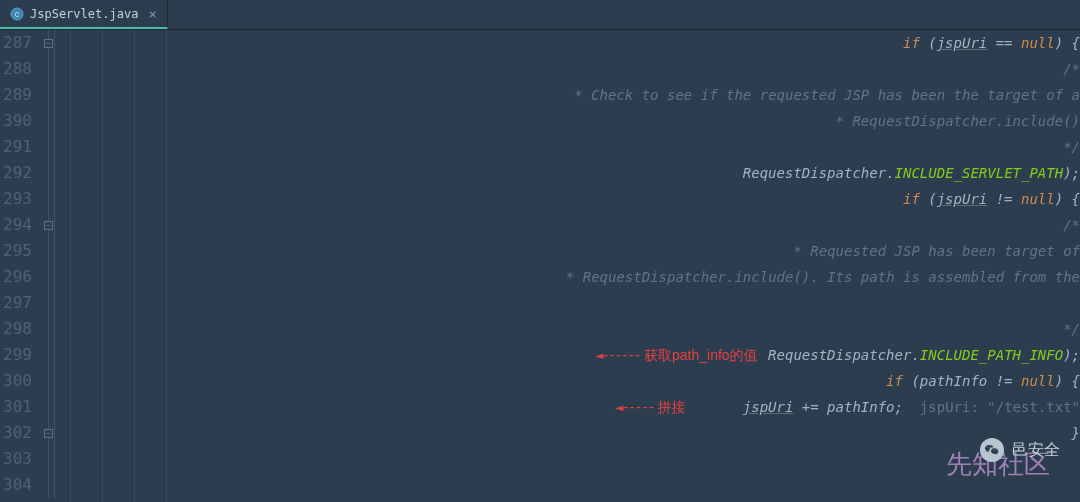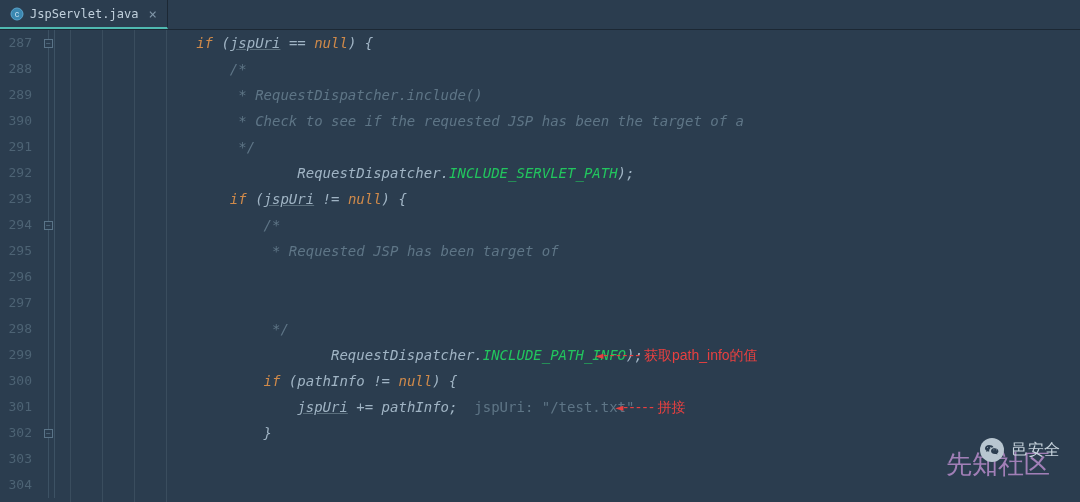--- a/index.html
+++ b/index.html
@@ -52,21 +52,21 @@
     .editor {
       display: flex;
       height: calc(100% - 30px);
     }
     .gutter {
       background: #2b3d4f;
       width: 40px;
       text-align: right;
       padding-right: 8px;
       color: #4d6374;
-      font-size: 13px;
+      font-size: 16px;
       user-select: none;
     }
     .gutter-line {
       height: 26px;
       line-height: 26px;
     }
     .fold-gutter {
       width: 20px;
       position: relative;
     }
@@ -100,20 +100,21 @@
       background: #2b3d4f;
       font-size: 8px;
       line-height: 7px;
       text-align: center;
       color: #5a7488;
     }
     .code-area {
       flex: 1;
       padding-left: 35px;
       position: relative;
+      text-align: right;
     }
     .code-vert {
       position: absolute;
       top: 0;
       bottom: 0;
       width: 1px;
       background: #3a4d5e;
     }
     .code-line {
       height: 26px;
@@ -121,21 +122,21 @@
       white-space: pre;
       font-style: italic;
       position: relative;
     }
     .kw { color: #d08a4a; }
     .op { color: #a0b4c4; }
     .var { font-style: italic; color: #a0b4c4; text-decoration: underline; text-decoration-color: #5a6e7c; }
     .cls { color: #a0b4c4; }
     .com { color: #5e7586; font-style: italic; }
     .method { color: #c9b87a; font-style: italic; }
-    .field { color: #22c55e; font-style: italic; }
+    .field { color: #84cc16; font-style: italic; }
     .paren { color: #a0b4c4; }
     .hint { color: #5e7586; font-style: normal; }
     .ann-red {
       position: absolute;
       color: #e84040;
       font-style: normal;
       font-family: sans-serif;
       font-size: 14px;
       display: flex;
       align-items: center;
@@ -293,28 +294,28 @@
       </div>
     </div>
   <div class="code-area">
     <div class="code-vert" style="left:10px"></div>
     <div class="code-vert" style="left:42px"></div>
     <div class="code-vert" style="left:74px"></div>
     <div class="code-vert" style="left:106px"></div>
 
     <div class="code-line"><span>            </span><span class="kw">if</span><span class="paren"> (</span><span class="var">jspUri</span><span class="op"> == </span><span class="kw">null</span><span class="paren">) {</span></div>
     <div class="code-line"><span>                </span><span class="com">/*</span></div>
+    <div class="code-line"><span>                 </span><span class="com">* Check to see if the requested JSP has been the target of a</span></div>
     <div class="code-line"><span>                 </span><span class="com">* RequestDispatcher.include()</span></div>
-    <div class="code-line"><span>                 </span><span class="com">* Check to see if the requested JSP has been the target of a</span></div>
     <div class="code-line"><span>                 </span><span class="com">*/</span></div>
     <div class="code-line"><span>                        </span><span class="cls">RequestDispatcher</span><span class="op">.</span><span class="field">INCLUDE_SERVLET_PATH</span><span class="paren">);</span></div>
     <div class="code-line"><span>                </span><span class="kw">if</span><span class="paren"> (</span><span class="var">jspUri</span><span class="op"> != </span><span class="kw">null</span><span class="paren">) {</span></div>
     <div class="code-line"><span>                    </span><span class="com">/*</span></div>
     <div class="code-line"><span>                     </span><span class="com">* Requested JSP has been target of</span></div>
-    <div class="code-line"><span>                     </span></div>
+    <div class="code-line"><span>                     </span><span class="com">* RequestDispatcher.include(). Its path is assembled from the</span></div>
     <div class="code-line"><span>                     </span></div>
     <div class="code-line"><span>                     </span><span class="com">*/</span></div>
     <div class="code-line"><span>                            </span><span class="cls">RequestDispatcher</span><span class="op">.</span><span class="field">INCLUDE_PATH_INFO</span><span class="paren">);</span>
       <div class="ann-red" style="left:500px;top:0"><span class="arrow-left">◄------</span><span>获取path_info的值</span></div>
     </div>
     <div class="code-line"><span>                    </span><span class="kw">if</span><span class="op"> (pathInfo != </span><span class="kw">null</span><span class="paren">) {</span></div>
     <div class="code-line"><span>                        </span><span class="var">jspUri</span><span class="op"> += pathInfo;</span><span class="hint">  jspUri: "/test.txt"</span>
       <div class="ann-red" style="left:520px;top:0"><span class="arrow-left">◄-----</span><span>拼接</span></div>
     </div>
     <div class="code-line"><span>                    </span><span class="paren">}</span></div>

